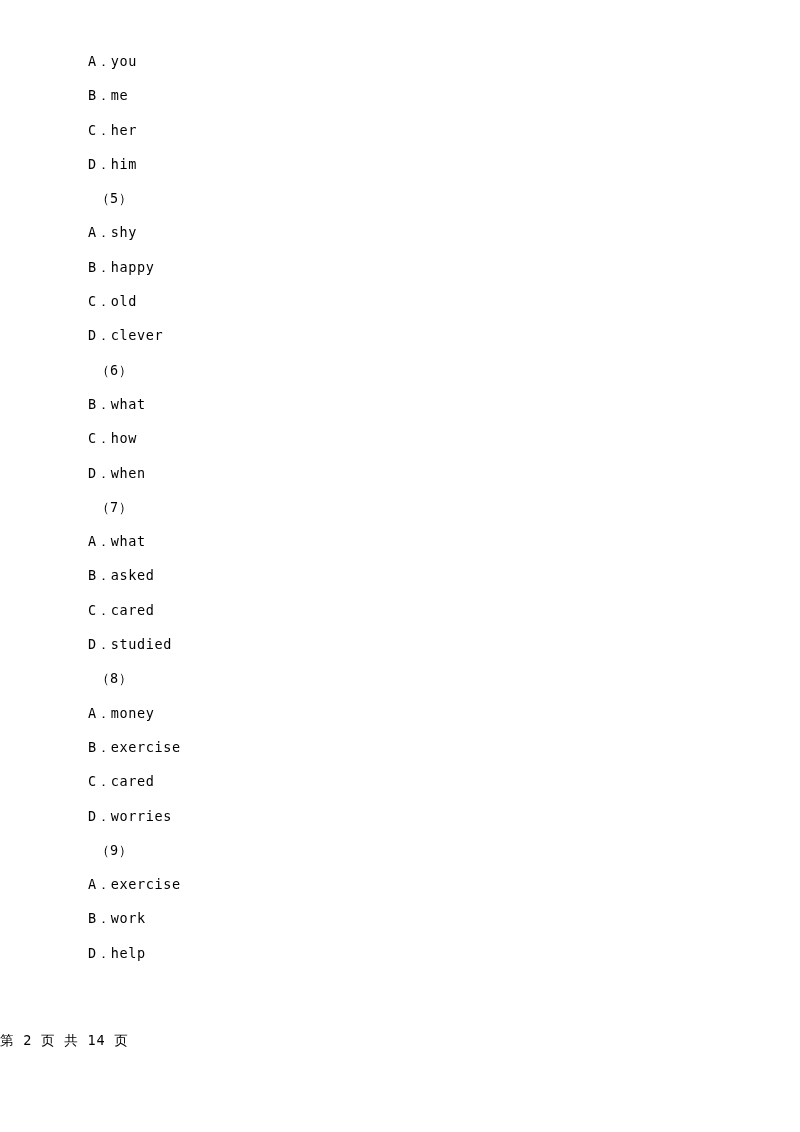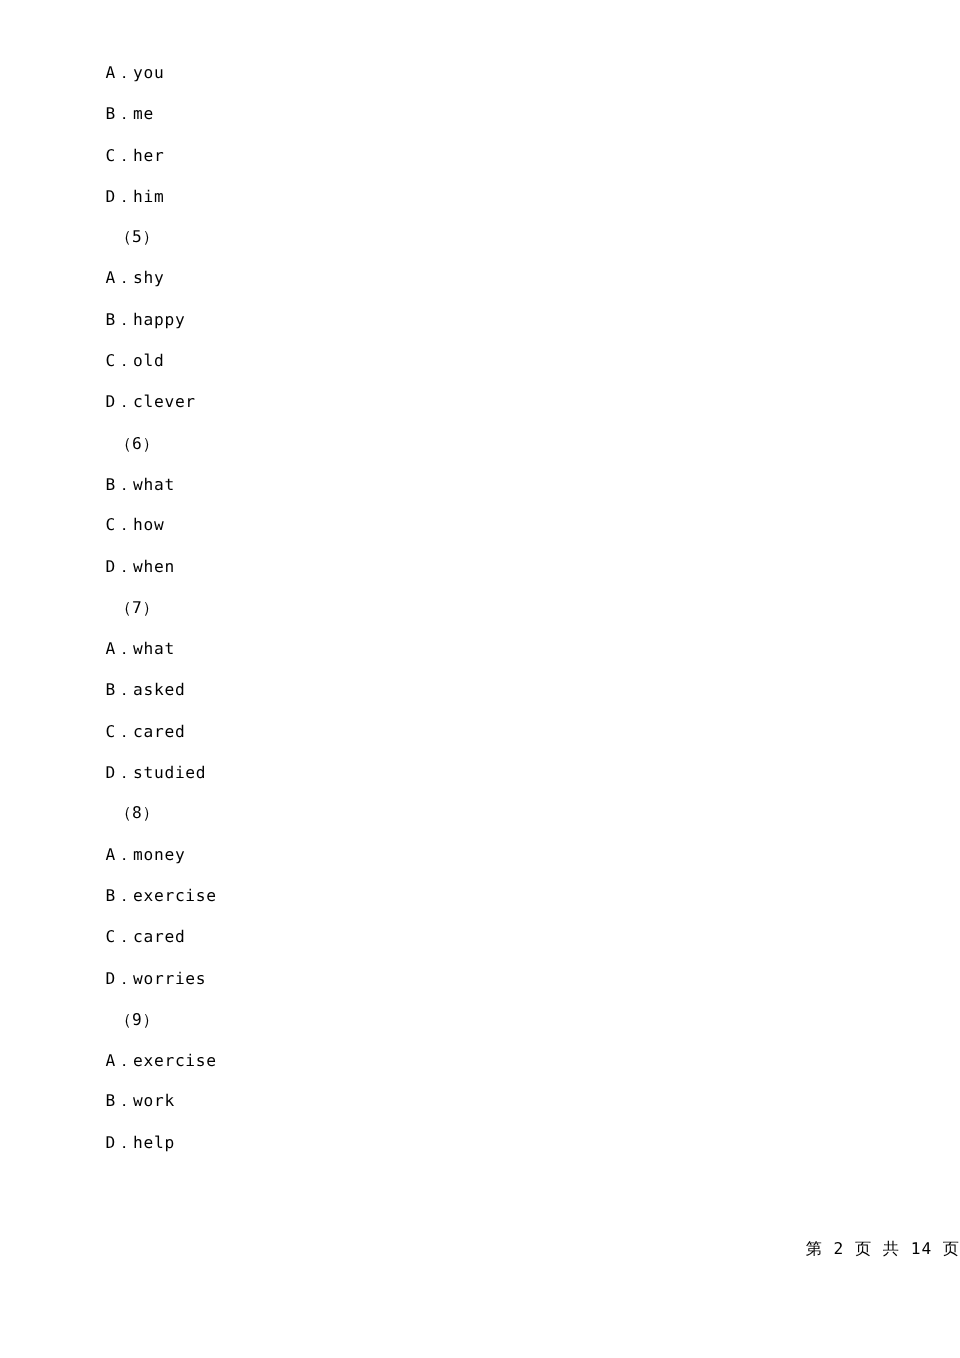--- a/index.html
+++ b/index.html
@@ -40,21 +40,21 @@
     letter-spacing: 0.6px;
     white-space: pre;
     padding-left: 8px;
     color: #000;
   }
   .footer {
     position: absolute;
     left: 0;
     top: 1032px;
     width: 800px;
-    text-align: right;
+    text-align: left;
     font-size: 13.5px;
     letter-spacing: 0.8px;
     color: #000;
     white-space: pre;
   }
 </style>
 </head>
 <body>
 
 <div class="page">

